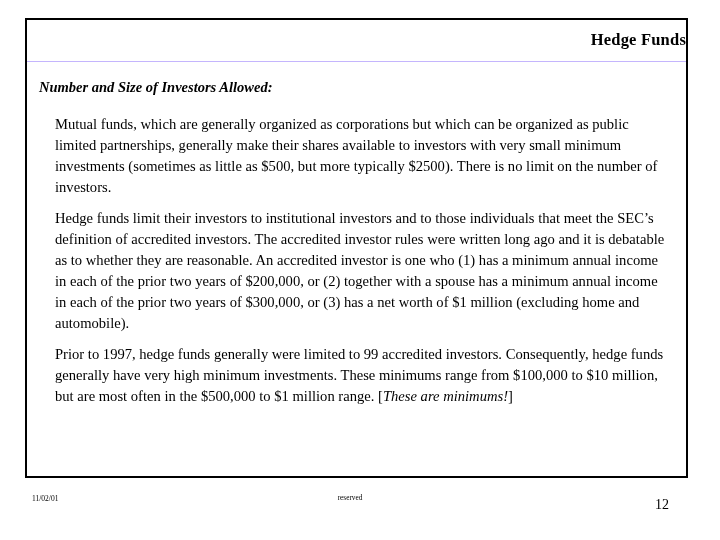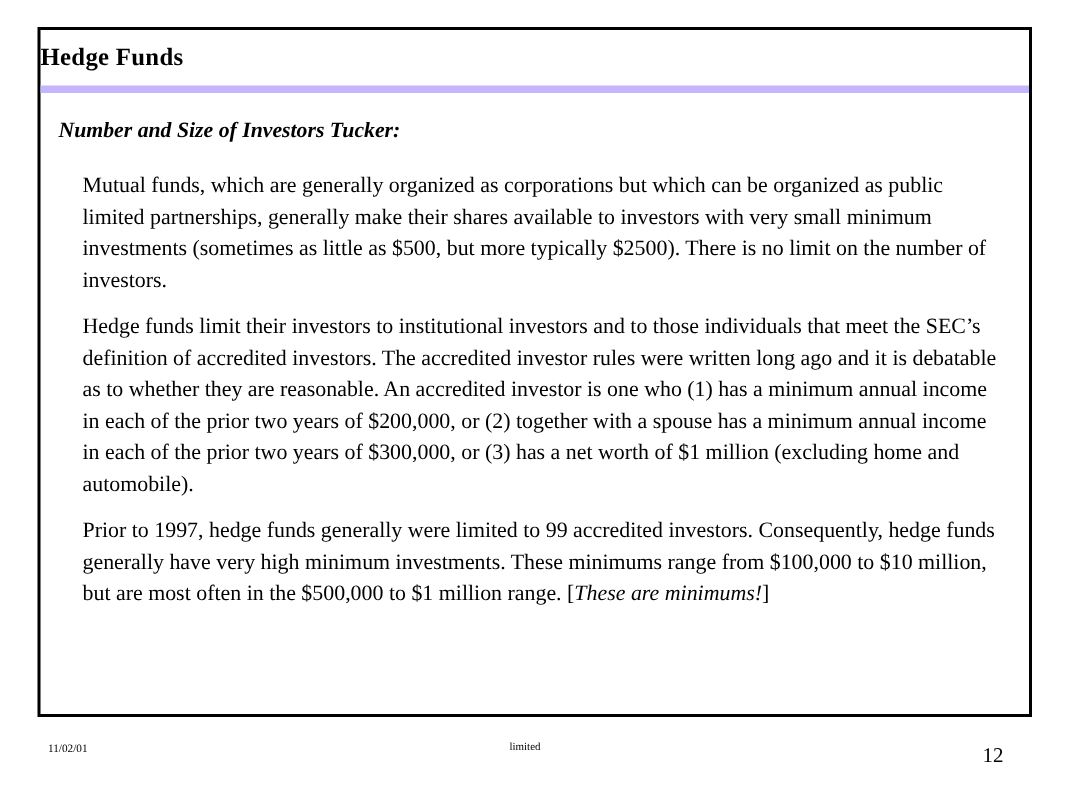--- a/index.html
+++ b/index.html
@@ -26,24 +26,24 @@
     left: 25px;
     top: 18px;
     width: 663px;
     height: 460px;
     border: 2px solid #000000;
     box-sizing: border-box;
     background: #ffffff;
   }
   .title-bar {
     height: 42px;
-    border-bottom: 5px solid #c4b5fd;
+    border-bottom: 1px solid #c4b5fd;
     display: flex;
     align-items: center;
-    justify-content: flex-start;
+    justify-content: flex-end;
     box-sizing: border-box;
   }
   .slide-title {
     font-size: 16.5px;
     font-weight: bold;
     letter-spacing: 0.2px;
     line-height: 1;
     white-space: nowrap;
   }
   .body-area {
@@ -107,34 +107,34 @@
 <div class="slide">
 
   <div class="content-box">
 
     <div class="title-bar">
       <div class="slide-title">Hedge Funds</div>
     </div>
 
     <div class="body-area">
 
-      <div class="subhead">Number and Size of Investors Tucker:</div>
+      <div class="subhead">Number and Size of Investors Allowed:</div>
 
       <p class="para">Mutual funds, which are generally organized as corporations but which can be organized as public limited partnerships, generally make their shares available to investors with very small minimum investments (sometimes as little as $500, but more typically $2500). There is no limit on the number of investors.</p>
 
       <p class="para">Hedge funds limit their investors to institutional investors and to those individuals that meet the SEC’s definition of accredited investors.  The accredited investor rules were written long ago and it is debatable as to whether they are reasonable.  An accredited investor is one who (1) has a minimum annual income in each of the prior two years of $200,000, or (2) together with a spouse has a minimum annual income in each of the prior two years of $300,000, or (3) has a net worth of $1 million (excluding home and automobile).</p>
 
       <p class="para last"><span>Prior to 1997, hedge funds generally were limited to 99 accredited investors.  Consequently, hedge funds generally have very high minimum investments.  These minimums range from $100,000 to $10 million, but are most often in the $500,000 to $1 million range. [</span><span class="ital">These are minimums!</span><span>]</span></p>
 
     </div>
   </div>
 
   <div class="footer">
     <div class="footer-date">11/02/01</div>
 
     <div class="footer-center">
-      <div>limited</div>
+      <div>reserved</div>
     </div>
 
     <div class="footer-page">12</div>
   </div>
 
 </div>
 
 </body></html>

